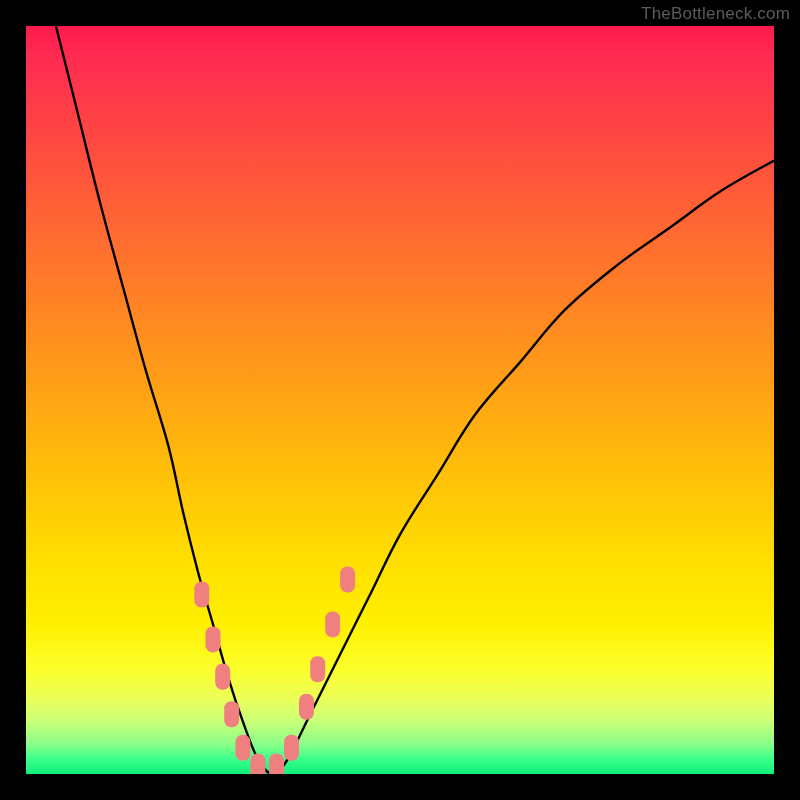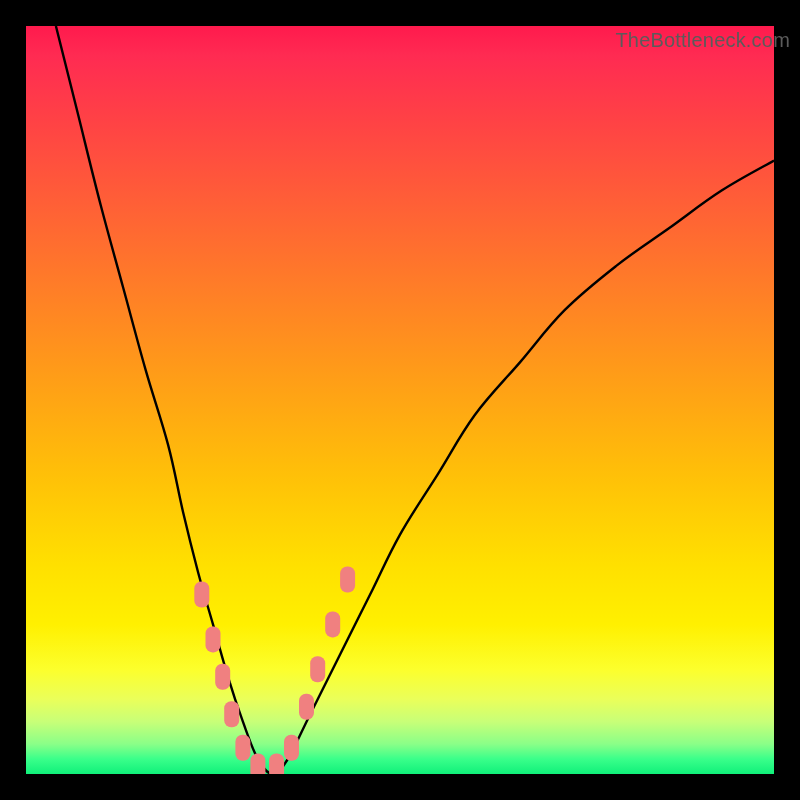--- a/index.html
+++ b/index.html
@@ -49,24 +49,23 @@
     top: 0;
     left: 0;
     width: 748px;
     height: 748px;
   }
   .watermark {
     position: absolute;
     top: 4px;
     right: 10px;
     color: #5b5b5b;
-    font-size: 20px;
+    font-size: 17px;
     font-weight: 400;
     letter-spacing: 0.2px;
-    margin-top: 25px;
   }
 </style>
 </head>
 <body>
 
 <div class="frame">
   <div class="plot-area">
     <svg class="svg-layer" viewBox="0 0 748 748" preserveAspectRatio="none">
       <path id="curve-path" fill="none" stroke="#000000" stroke-width="2.4" d="M 29.9 0.0 C 34.0 16.2, 44.3 57.4, 52.4 89.8 C 60.4 122.1, 66.7 148.6, 74.8 179.5 C 82.9 210.5, 89.2 232.2, 97.2 261.8 C 105.3 291.4, 111.6 315.8, 119.7 344.1 C 127.8 372.4, 135.4 393.3, 142.1 418.9 C 148.9 444.5, 151.7 463.3, 157.1 486.2 C 162.5 509.1, 166.7 525.8, 172.0 546.0 C 177.4 566.2, 181.6 579.6, 187.0 598.4 C 192.4 617.2, 196.6 633.3, 202.0 650.8 C 207.3 668.3, 211.5 680.8, 216.9 695.6 C 222.3 710.5, 226.5 723.6, 231.9 733.0 C 237.3 742.5, 241.5 748.0, 246.8 748.0 C 252.2 748.0, 255.1 743.8, 261.8 733.0 C 268.5 722.3, 274.8 707.0, 284.2 688.2 C 293.7 669.3, 303.4 649.9, 314.2 628.3 C 324.9 606.8, 333.3 590.0, 344.1 568.5 C 354.9 546.9, 361.9 530.2, 374.0 508.6 C 386.1 487.1, 397.9 470.3, 411.4 448.8 C 424.9 427.3, 434.0 409.2, 448.8 389.0 C 463.6 368.8, 477.5 355.4, 493.7 336.6 C 509.8 317.8, 521.1 301.7, 538.6 284.2 C 556.1 266.7, 572.1 254.2, 590.9 239.4 C 609.8 224.5, 624.4 215.4, 643.3 202.0 C 662.1 188.5, 676.8 176.7, 695.6 164.6 C 714.5 152.4, 738.6 140.0, 748.0 134.6"></path>
       <g id="markers-group">

